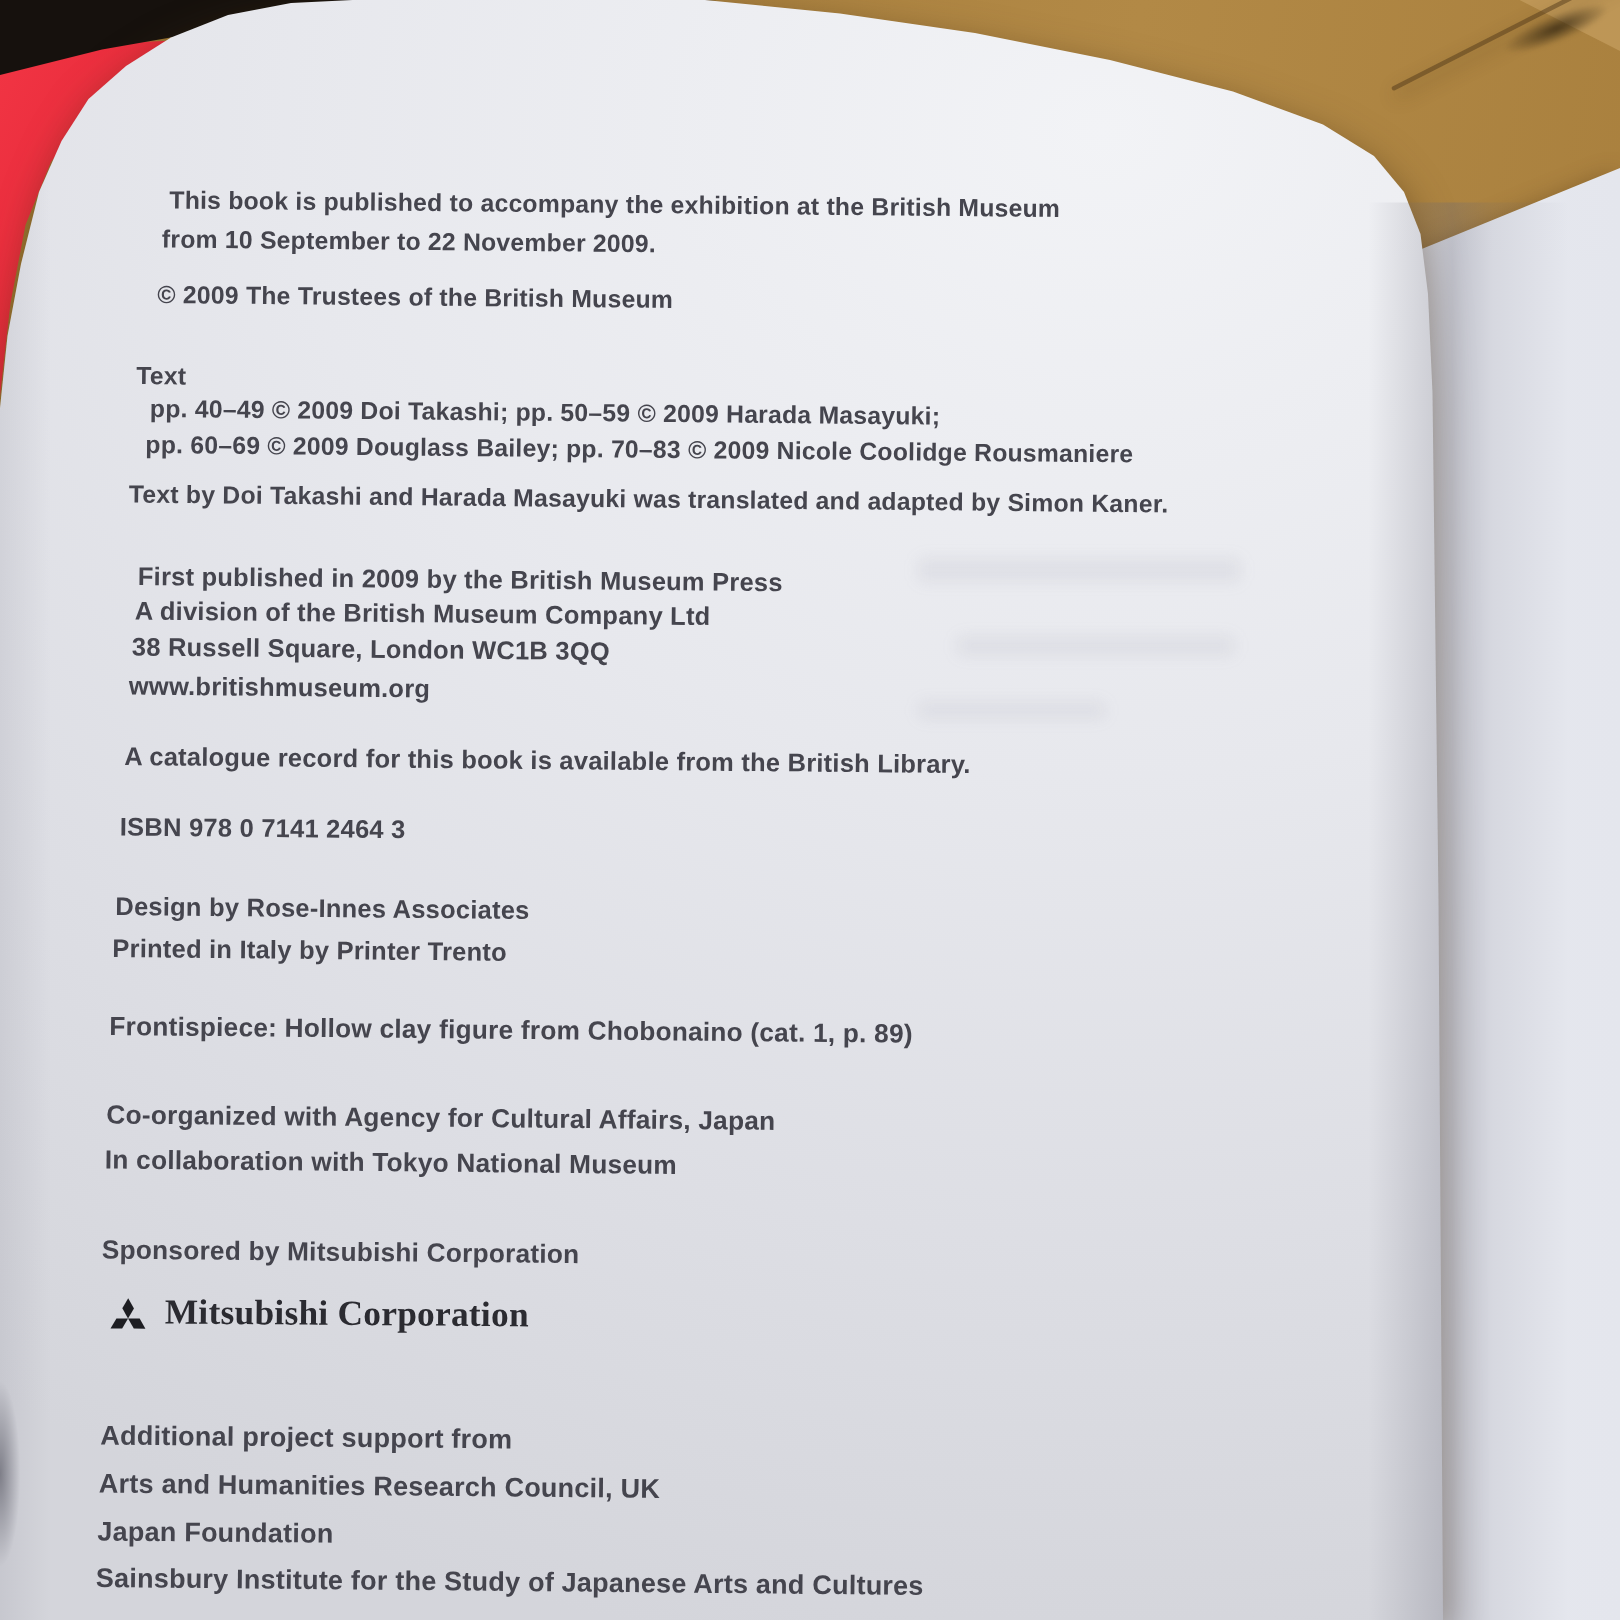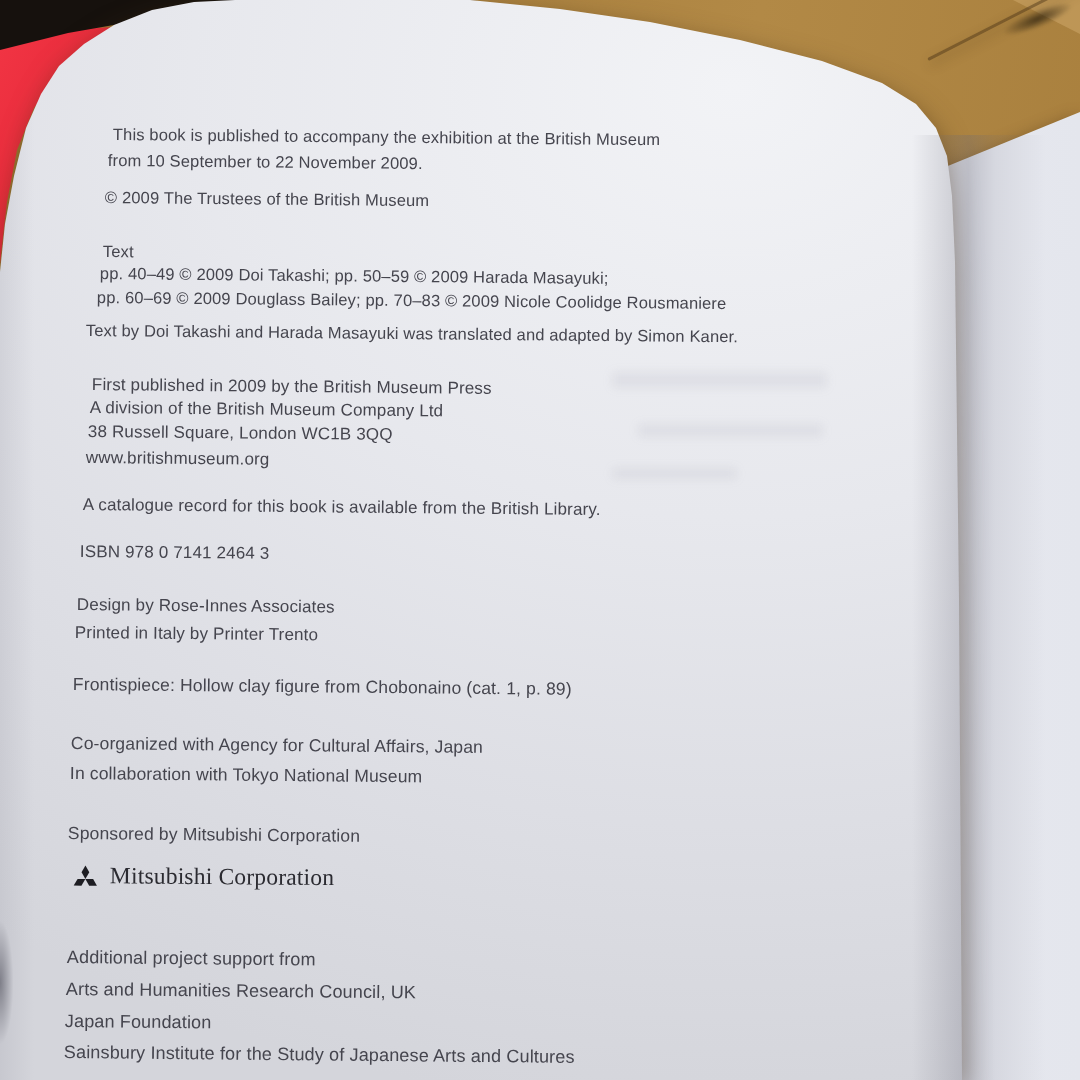--- a/index.html
+++ b/index.html
@@ -69,21 +69,21 @@
   .curl-shadow{
     left:0;top:915px;width:18px;height:150px;z-index:6;
     background:radial-gradient(ellipse 100% 55% at 0% 45%,rgba(66,66,78,.55),rgba(66,66,78,0) 75%);
   }
   
   .ghost{z-index:5;background:rgba(125,125,148,.10);filter:blur(5px);border-radius:4px;}
   .g1{left:612px;top:372px;width:215px;height:16px;}
   .g2{left:638px;top:424px;width:185px;height:13px;}
   .g3{left:612px;top:468px;width:125px;height:11px;}
   
-  .txt-layer{inset:0;z-index:7;}
+  .txt-layer{inset:0;z-index:7;font-weight:bold;}
   .ln{
     position:absolute;white-space:nowrap;color:#45454e;
     letter-spacing:.15px;line-height:1;
     transform:rotate(.55deg);transform-origin:0 0;
   }
   .sz-a{font-size:16.5px;}
   .sz-b{font-size:17px;}
   .sz-c{font-size:17.5px;}
   .sz-d{font-size:18px;}
   .sponsor-row{
@@ -117,21 +117,21 @@
 <div class="abs gutter-shadow"></div>
 <div class="abs curl-shadow"></div>
 <div class="abs ghost g1"></div>
 <div class="abs ghost g2"></div>
 <div class="abs ghost g3"></div>
 
 <div class="abs txt-layer">
   <div class="ln sz-a" style="left:113px;top:126px;">This book is published to accompany the exhibition at the British Museum</div>
   <div class="ln sz-a" style="left:108px;top:152px;">from 10 September to 22 November 2009.</div>
   <div class="ln sz-a" style="left:105px;top:189px;">© 2009 The Trustees of the British Museum</div>
-  <div class="ln sz-a" style="left:103px;top:243px;">Text</div>
+  <div class="ln sz-a" style="left:91px;top:243px;">Text</div>
   <div class="ln sz-a" style="left:100px;top:265px;">pp. 40–49 © 2009 Doi Takashi; pp. 50–59 © 2009 Harada Masayuki;</div>
   <div class="ln sz-a" style="left:97px;top:289px;">pp. 60–69 © 2009 Douglass Bailey; pp. 70–83 © 2009 Nicole Coolidge Rousmaniere</div>
   <div class="ln sz-a" style="left:86px;top:322px;">Text by Doi Takashi and Harada Masayuki was translated and adapted by Simon Kaner.</div>
   <div class="ln sz-b" style="left:92px;top:376px;">First published in 2009 by the British Museum Press</div>
   <div class="ln sz-b" style="left:90px;top:399px;">A division of the British Museum Company Ltd</div>
   <div class="ln sz-b" style="left:88px;top:423px;">38 Russell Square, London WC1B 3QQ</div>
   <div class="ln sz-b" style="left:86px;top:449px;">www.britishmuseum.org</div>
   <div class="ln sz-b" style="left:83px;top:496px;">A catalogue record for this book is available from the British Library.</div>
   <div class="ln sz-b" style="left:80px;top:543px;">ISBN 978 0 7141 2464 3</div>
   <div class="ln sz-b" style="left:77px;top:596px;">Design by Rose-Innes Associates</div>

